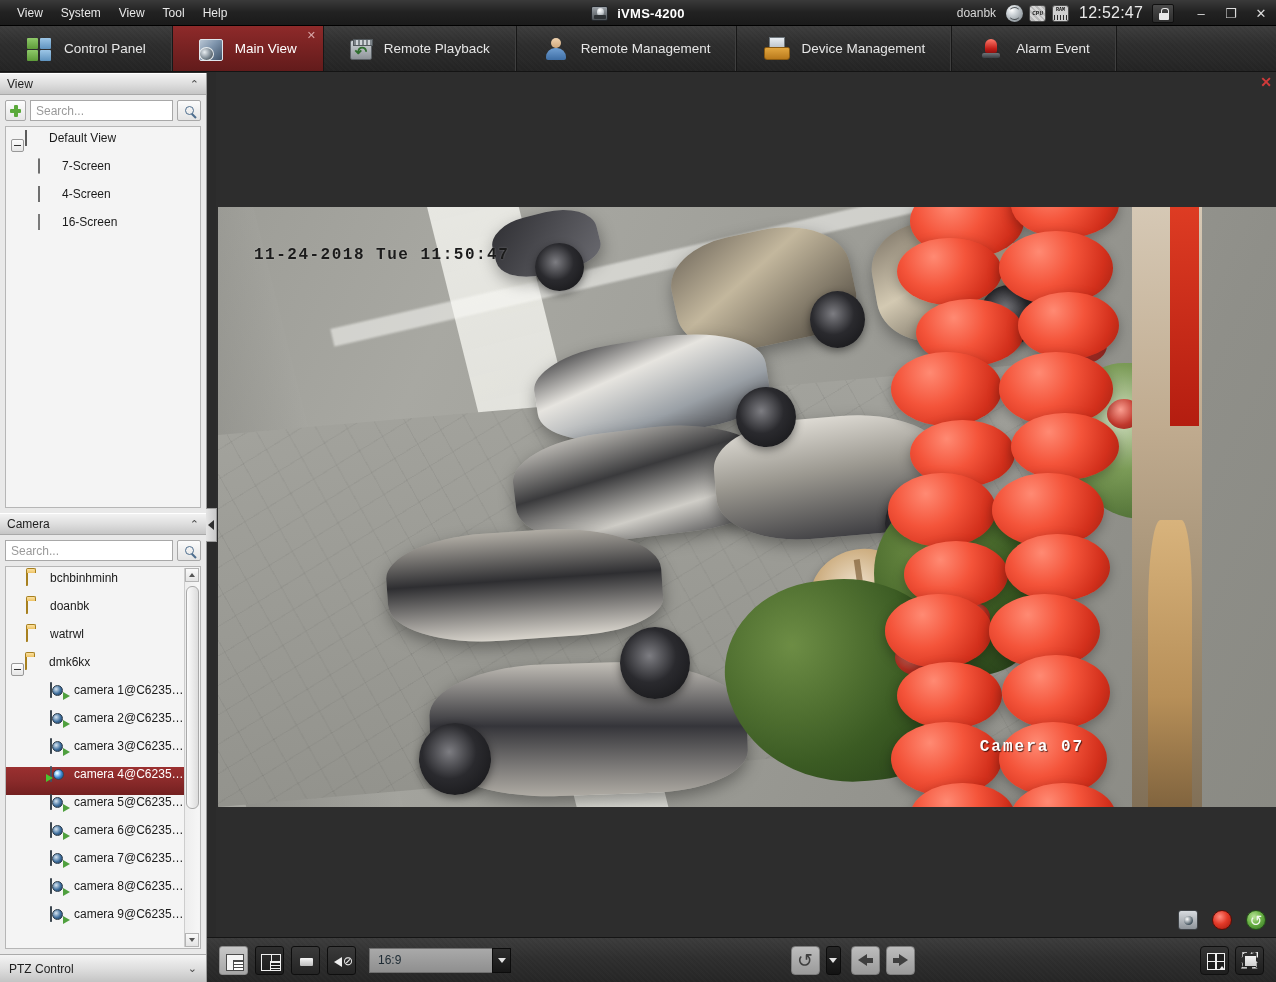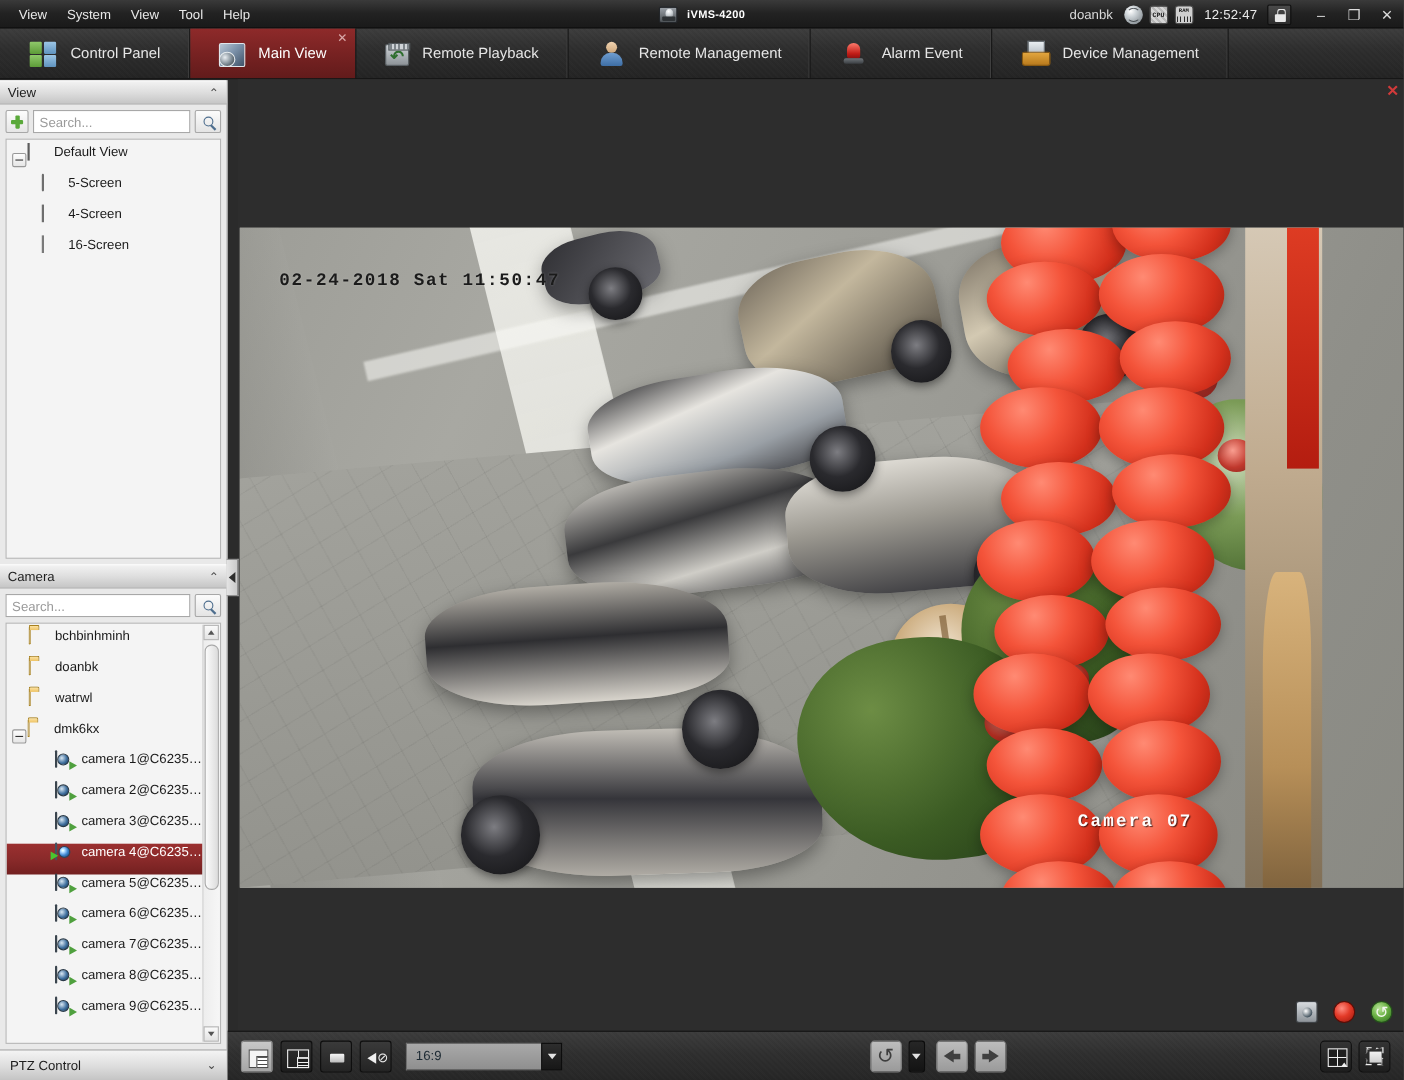--- a/index.html
+++ b/index.html
@@ -21,21 +21,21 @@
   .menu-items { display: flex; align-items: center; padding-left: 8px; }
   .menu-item {
     color: #e8e8e8; font-size: 12px; padding: 3px 9px; cursor: default;
     white-space: nowrap;
   }
   .app-title-wrap {
     position: absolute; left: 0; right: 0; top: 0; height: 26px;
     display: flex; align-items: center; justify-content: center;
     pointer-events: none;
   }
-  .app-title { color: #ffffff; font-size: 10px; font-weight: bold; letter-spacing: .3px; }
+  .app-title { color: #ffffff; font-size: 13px; font-weight: bold; letter-spacing: .3px; }
   .app-logo {
     width: 17px; height: 15px; margin-right: 9px; position: relative;
     background: linear-gradient(to bottom,#9aa0a6,#4d5256);
     border-radius: 2px; border:1px solid #23262a;
   }
   .app-logo::before {
     content:""; position:absolute; left:5px; top:1px; width:7px; height:8px;
     background: radial-gradient(circle at 40% 30%, #fff 0%, #cfd4d8 45%, #7d8388 100%);
     border-radius: 50% 50% 45% 45%;
   }
@@ -67,21 +67,21 @@
   }
   .ico-ram {
     background: #cfcfcf; border: 1px solid #4d4d4d;
     font-size: 5px; color: #111; text-align: center; line-height: 8px;
     font-family: "Liberation Mono", monospace; font-weight: bold;
   }
   .ico-ram::after{
     content:""; position:absolute; left:1px; right:1px; bottom:1px; height:5px;
     background: repeating-linear-gradient(to right,#2b2b2b 0 1px,#cfcfcf 1px 3px);
   }
-  .tray-time { color: #e9e9e9; font-size: 12px; margin: 0 9px 0 4px; letter-spacing:.2px; }
+  .tray-time { color: #e9e9e9; font-size: 16px; margin: 0 9px 0 4px; letter-spacing:.2px; }
   .tray-lock {
     width: 22px; height: 19px; background: linear-gradient(to bottom,#4a4a4a,#2d2d2d);
     border: 1px solid #111; border-radius: 2px; position: relative; margin-right: 12px;
   }
   .tray-lock::before {
     content:""; position:absolute; left:8px; top:3px; width:6px; height:5px;
     border: 1.5px solid #e8e8e8; border-bottom: 0; border-radius: 3px 3px 0 0;
   }
   .tray-lock::after {
     content:""; position:absolute; left:6px; top:8px; width:10px; height:7px;
@@ -691,27 +691,27 @@
       <span class="nav-ico ico-rp"></span>
       <span>Remote Playback</span>
     </div>
 
     <div class="navtab">
       <span class="nav-ico ico-am"></span>
       <span>Remote Management</span>
     </div>
 
     <div class="navtab">
+      <span class="nav-ico ico-dm"></span>
+      <span>Device Management</span>
+    </div>
+
+    <div class="navtab">
       <span class="nav-ico ico-ae"></span>
       <span>Alarm Event</span>
-    </div>
-
-    <div class="navtab">
-      <span class="nav-ico ico-dm"></span>
-      <span>Device Management</span>
     </div>
   </div>
 
   <div class="sidebar">
 
     <div class="panel-header">
       <span>View</span>
       <span class="chev">⌃</span>
     </div>
 
@@ -729,21 +729,21 @@
         <div class="tree-row">
           <span class="tw">
               <span class="tw-box"></span>
             </span>
           <span class="titem-ico"><span class="ic-grid"></span></span>
           <span class="tlabel">Default View</span>
         </div>
 
         <div class="tree-row" style="padding-left:32px">
           <span class="titem-ico"><span class="ic-1s"></span></span>
-          <span class="tlabel">5-Screen</span>
+          <span class="tlabel">7-Screen</span>
         </div>
 
         <div class="tree-row" style="padding-left:32px">
           <span class="titem-ico"><span class="ic-4s"></span></span>
           <span class="tlabel">4-Screen</span>
         </div>
 
 
         <div class="tree-row" style="padding-left:32px">
           <span class="titem-ico"><span class="ic-16s"></span></span>
@@ -905,21 +905,21 @@
           <div class="balloon" style="left:0%;top:63%;width:34%;height:11%;"></div>
           <div class="balloon" style="left:33%;top:63%;width:35%;height:11%;"></div>
           <div class="balloon" style="left:4%;top:73%;width:33%;height:10%;"></div>
           <div class="balloon" style="left:37%;top:72%;width:34%;height:11%;"></div>
           <div class="balloon" style="left:2%;top:82%;width:35%;height:11%;"></div>
           <div class="balloon" style="left:36%;top:82%;width:34%;height:11%;"></div>
           <div class="balloon" style="left:8%;top:91%;width:33%;height:10%;"></div>
           <div class="balloon" style="left:40%;top:91%;width:33%;height:10%;"></div>
         </div>
 
-        <div class="tl-stamp">02-24-2018 Sat 11:50:47</div>
+        <div class="tl-stamp">11-24-2018 Tue 11:50:47</div>
         <div class="cam-label">Camera 07</div>
       </div>
     </div>
 
     <div class="video-overlay-tools">
       <div class="vo-ico vo-cap"></div>
       <div class="vo-ico vo-rec"></div>
       <div class="vo-ico vo-loop"></div>
     </div>
   </div>

